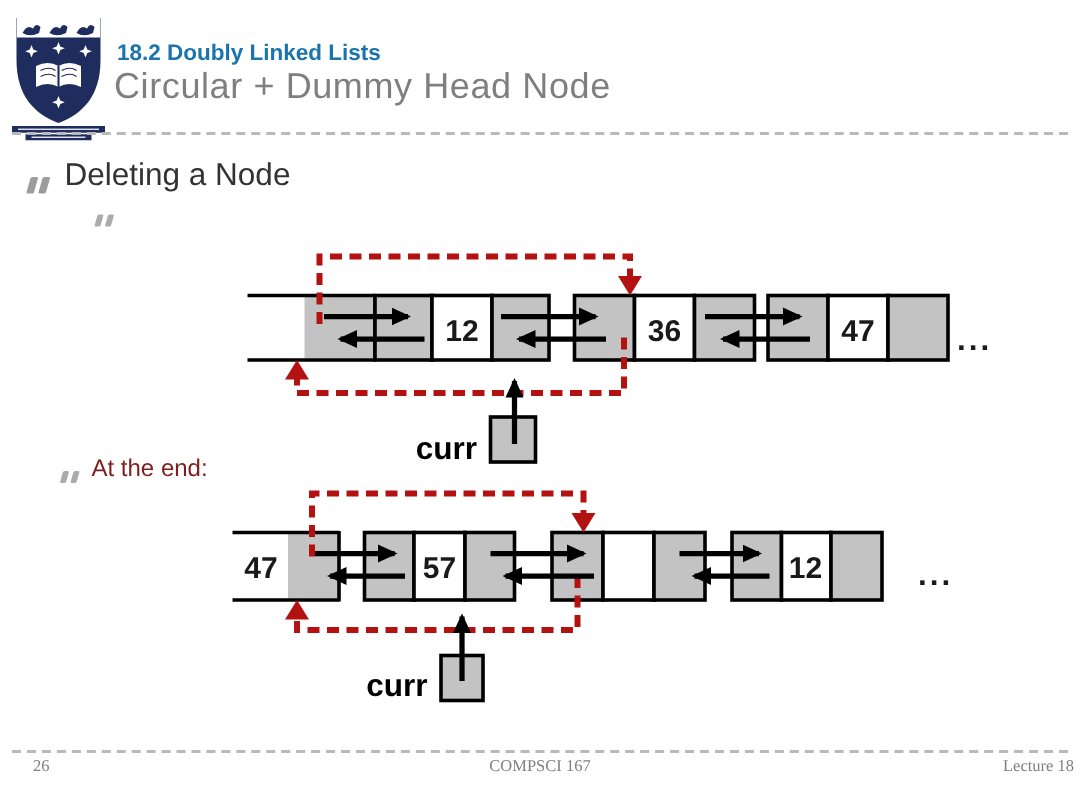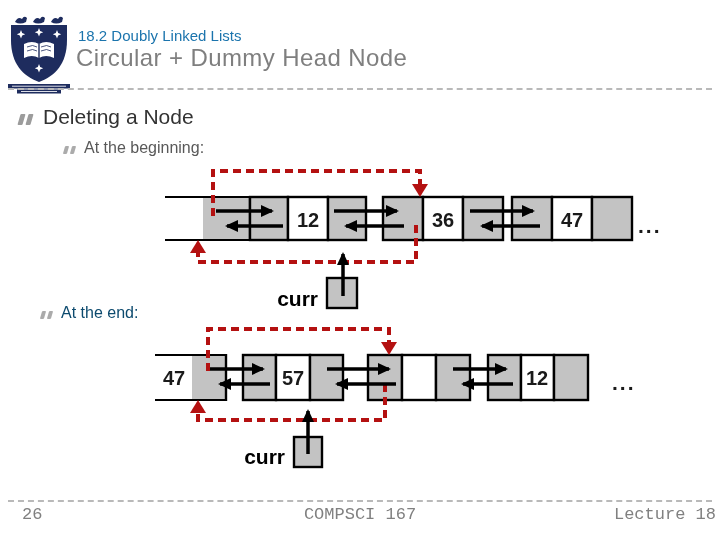--- a/index.html
+++ b/index.html
@@ -2,53 +2,53 @@
 <html><head>
 <meta charset="utf-8">
 <style>
   html,body{margin:0;padding:0}
   body{width:720px;height:540px;position:relative;background:#ffffff;
        font-family:"Liberation Sans",sans-serif;overflow:hidden}
   .abs{position:absolute}
 
   
   #logo{left:8px;top:8px;width:62px;height:86px}
-  #subtitle{left:78px;top:27px;font-size:15px;font-weight:normal;color:#1b74ad}
+  #subtitle{left:78px;top:27px;font-size:15px;font-weight:bold;color:#1b74ad}
   #title{left:76px;top:44px;font-size:24px;color:#7f7f7f;letter-spacing:.4px}
   .dashline{left:8px;width:704px;border-top:2px dashed #b9b9b9;height:0}
   #hr-top{top:88px}
   #hr-bottom{top:500px}
 
   
-  .row{display:flex;align-items:center}
+  .row{display:flex;align-items:flex-end}
   .bullet{display:inline-block;position:relative;flex:0 0 auto}
   .bullet i{position:absolute;top:0;background:#9c9c9c;transform:skewX(-16deg);border-radius:1px}
   .b-lg{width:15px;height:11px;margin-top:5px;margin-right:9px}
   .b-lg i{width:5px;height:11px}
   .b-lg i:first-child{left:0}
   .b-lg i:last-child{left:8px}
   .b-sm{width:12px;height:8px;margin-top:4px;margin-right:8px}
   .b-sm i{width:4px;height:8px;background:#ababab}
   .b-sm i:first-child{left:0}
   .b-sm i:last-child{left:7px}
 
   #heading{left:19px;top:105px;font-size:21px;color:#333333}
   #sub1{left:64px;top:139px;font-size:16px;color:#595959}
-  #sub2{left:41px;top:304px;font-size:16px;color:#0c4a6e}
+  #sub2{left:41px;top:304px;font-size:16px;color:#7f1d1d}
 
   
   #diagram1{left:155px;top:168px;width:565px;height:150px}
   #diagram2{left:150px;top:325px;width:570px;height:150px}
   svg text{font-family:"Liberation Sans",sans-serif}
   .cellval{font-size:20px;font-weight:bold;fill:#1a1a1a;text-anchor:middle}
   .currlab{font-size:21px;font-weight:bold;fill:#000000;text-anchor:end}
   .dots{font-size:21px;font-weight:bold;fill:#1a1a1a;letter-spacing:2px}
 
   
-  .foot{top:505px;font-family:Liberation Mono, monospace;font-size:17px;color:#808080}
+  .foot{top:505px;font-family:Liberation Serif, serif;font-size:11px;color:#808080}
   #f-page{left:22px}
   #f-course{left:50%;transform:translateX(-50%)}
   #f-lecture{right:4px}
 </style>
 </head>
 <body>
 
 <svg id="logo" class="abs" viewBox="0 0 62 86" xmlns="http://www.w3.org/2000/svg">
   <defs>
       <clipPath id="shieldClip">
@@ -93,21 +93,20 @@
       <i></i>
     </span>
   <span>Deleting a Node</span>
 </div>
 
 <div id="sub1" class="abs row">
   <span class="bullet b-sm">
       <i></i>
       <i></i>
     </span>
-  <span>At the beginning:</span>
 </div>
 
 <div id="sub2" class="abs row">
   <span class="bullet b-sm">
       <i></i>
       <i></i>
     </span>
   <span>At the end:</span>
 </div>
 

